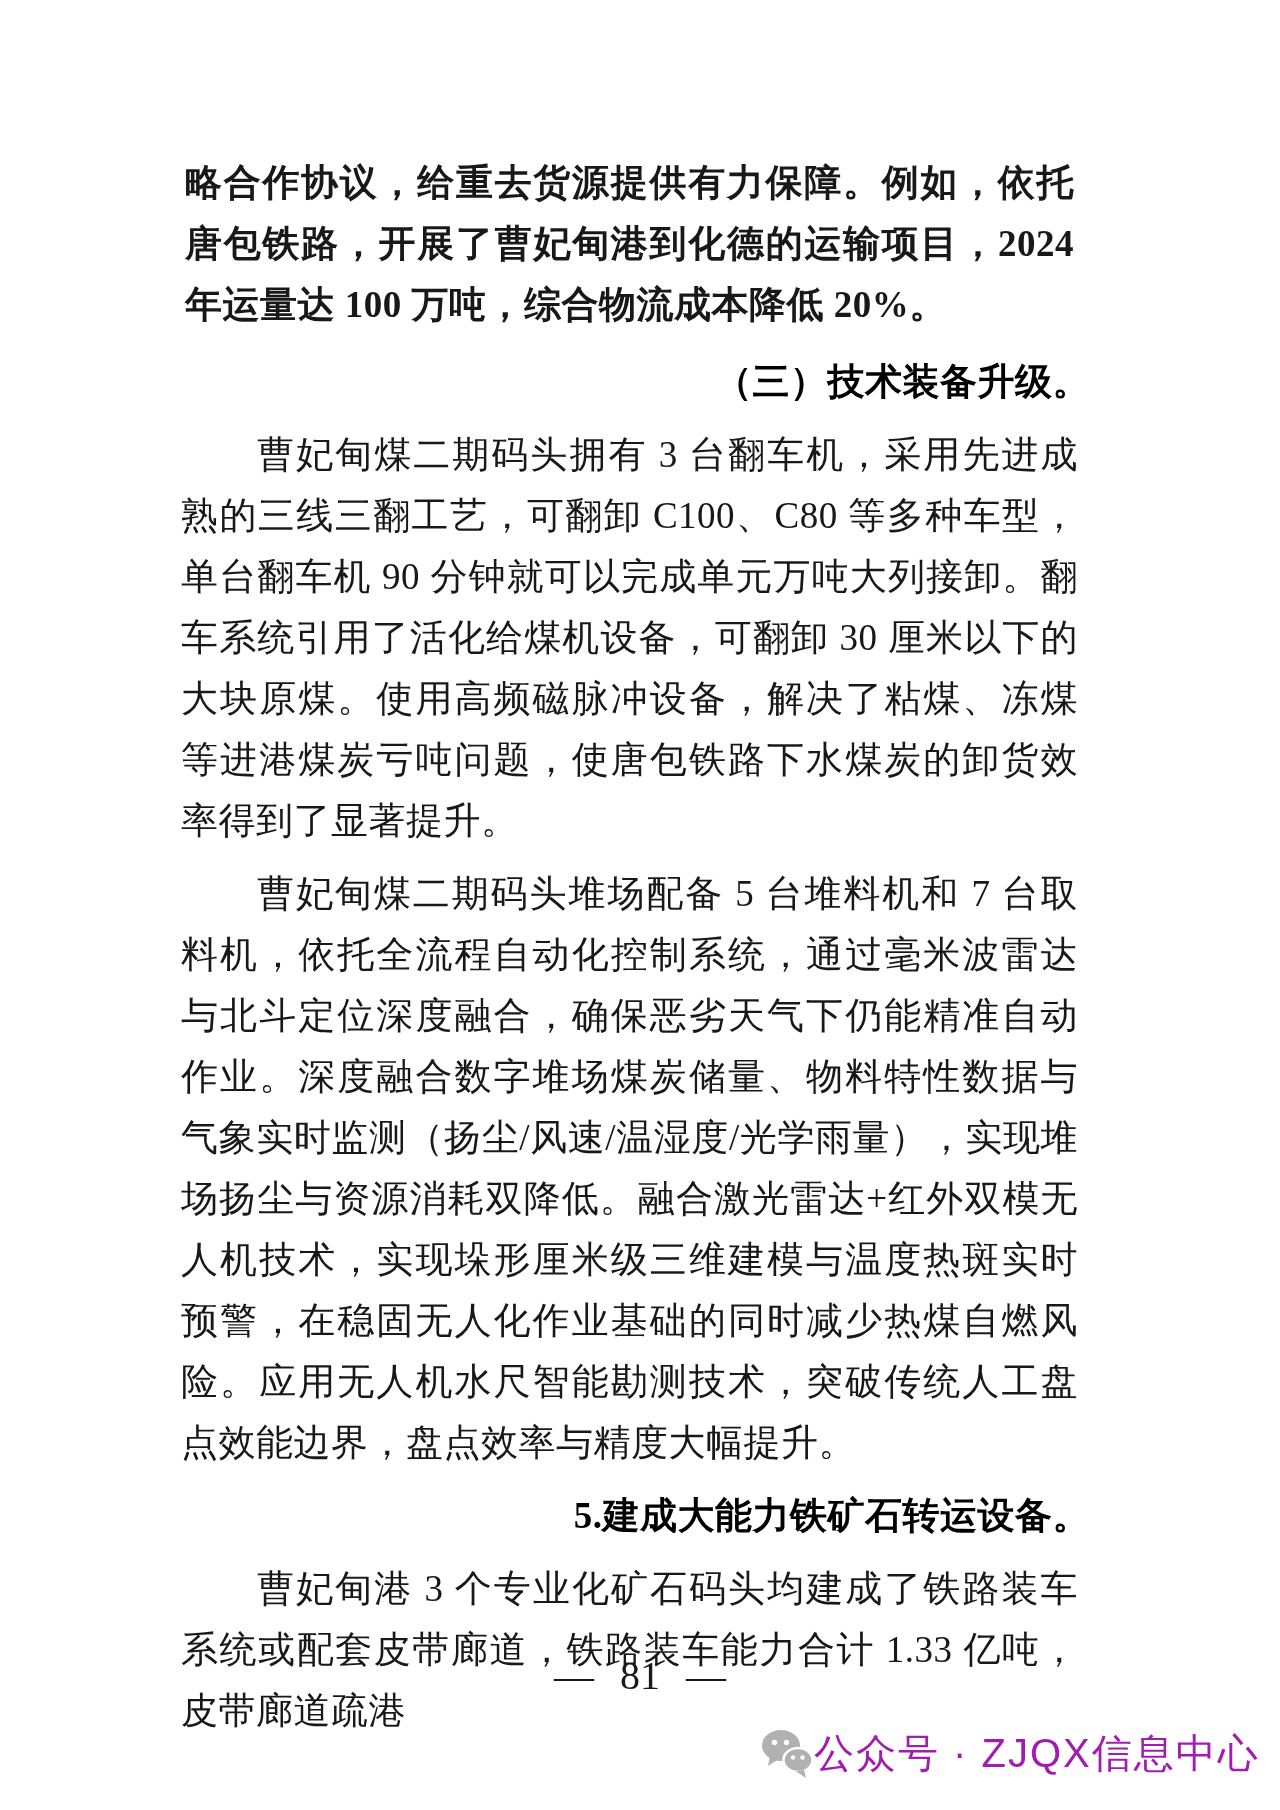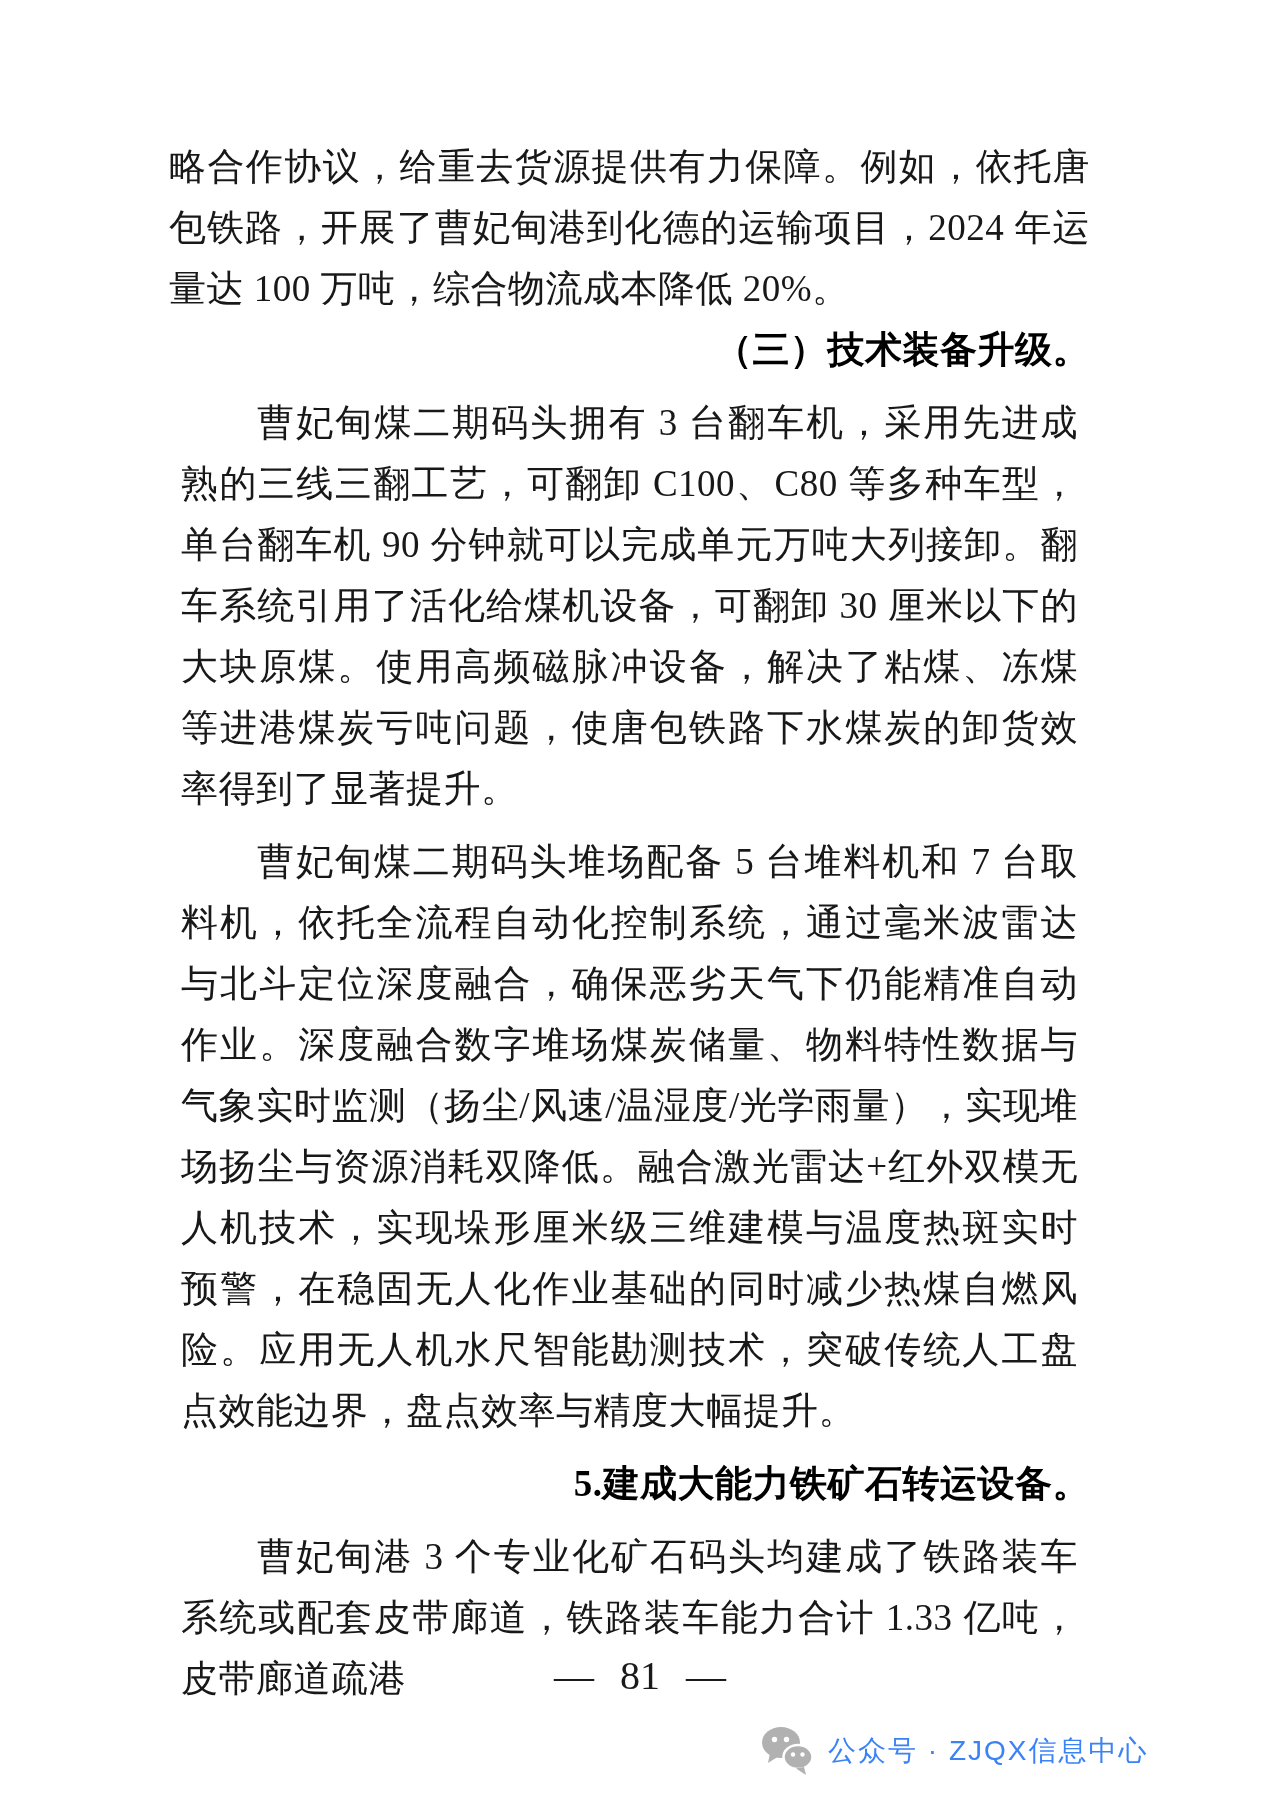--- a/index.html
+++ b/index.html
@@ -20,22 +20,23 @@
     font-size: 37px;
     line-height: 61px;
     text-align: justify;
     letter-spacing: 0.5px;
   }
   .para {
     margin: 12px;
     text-indent: 76px;
   }
   .para-cont {
-    margin: 0;
+    margin: 16px;
     text-indent: 0;
+    font-weight: bold;
   }
   .heading {
     margin: 0;
     font-weight: bold;
     text-indent: 62px;
     text-align: right;
     color: #000000;
   }
   .page-number {
     position: absolute;
@@ -46,24 +47,23 @@
     font-size: 40px;
     word-spacing: 16px;
     color: #1a1a1a;
   }
   .watermark {
     position: absolute;
     top: 1726px;
     left: 760px;
     display: flex;
     align-items: center;
-    gap: 14px;
-    color: #3b82f6;
+    color: #a21caf;
     font-family: "Liberation Sans", "DejaVu Sans", sans-serif;
-    font-size: 28px;
+    font-size: 40px;
     letter-spacing: 2px;
     white-space: nowrap;
   }
   .wm-icon { display: block; flex: 0 0 auto; }
 </style>
 </head>
 <body>
 
 <div class="page">
 

